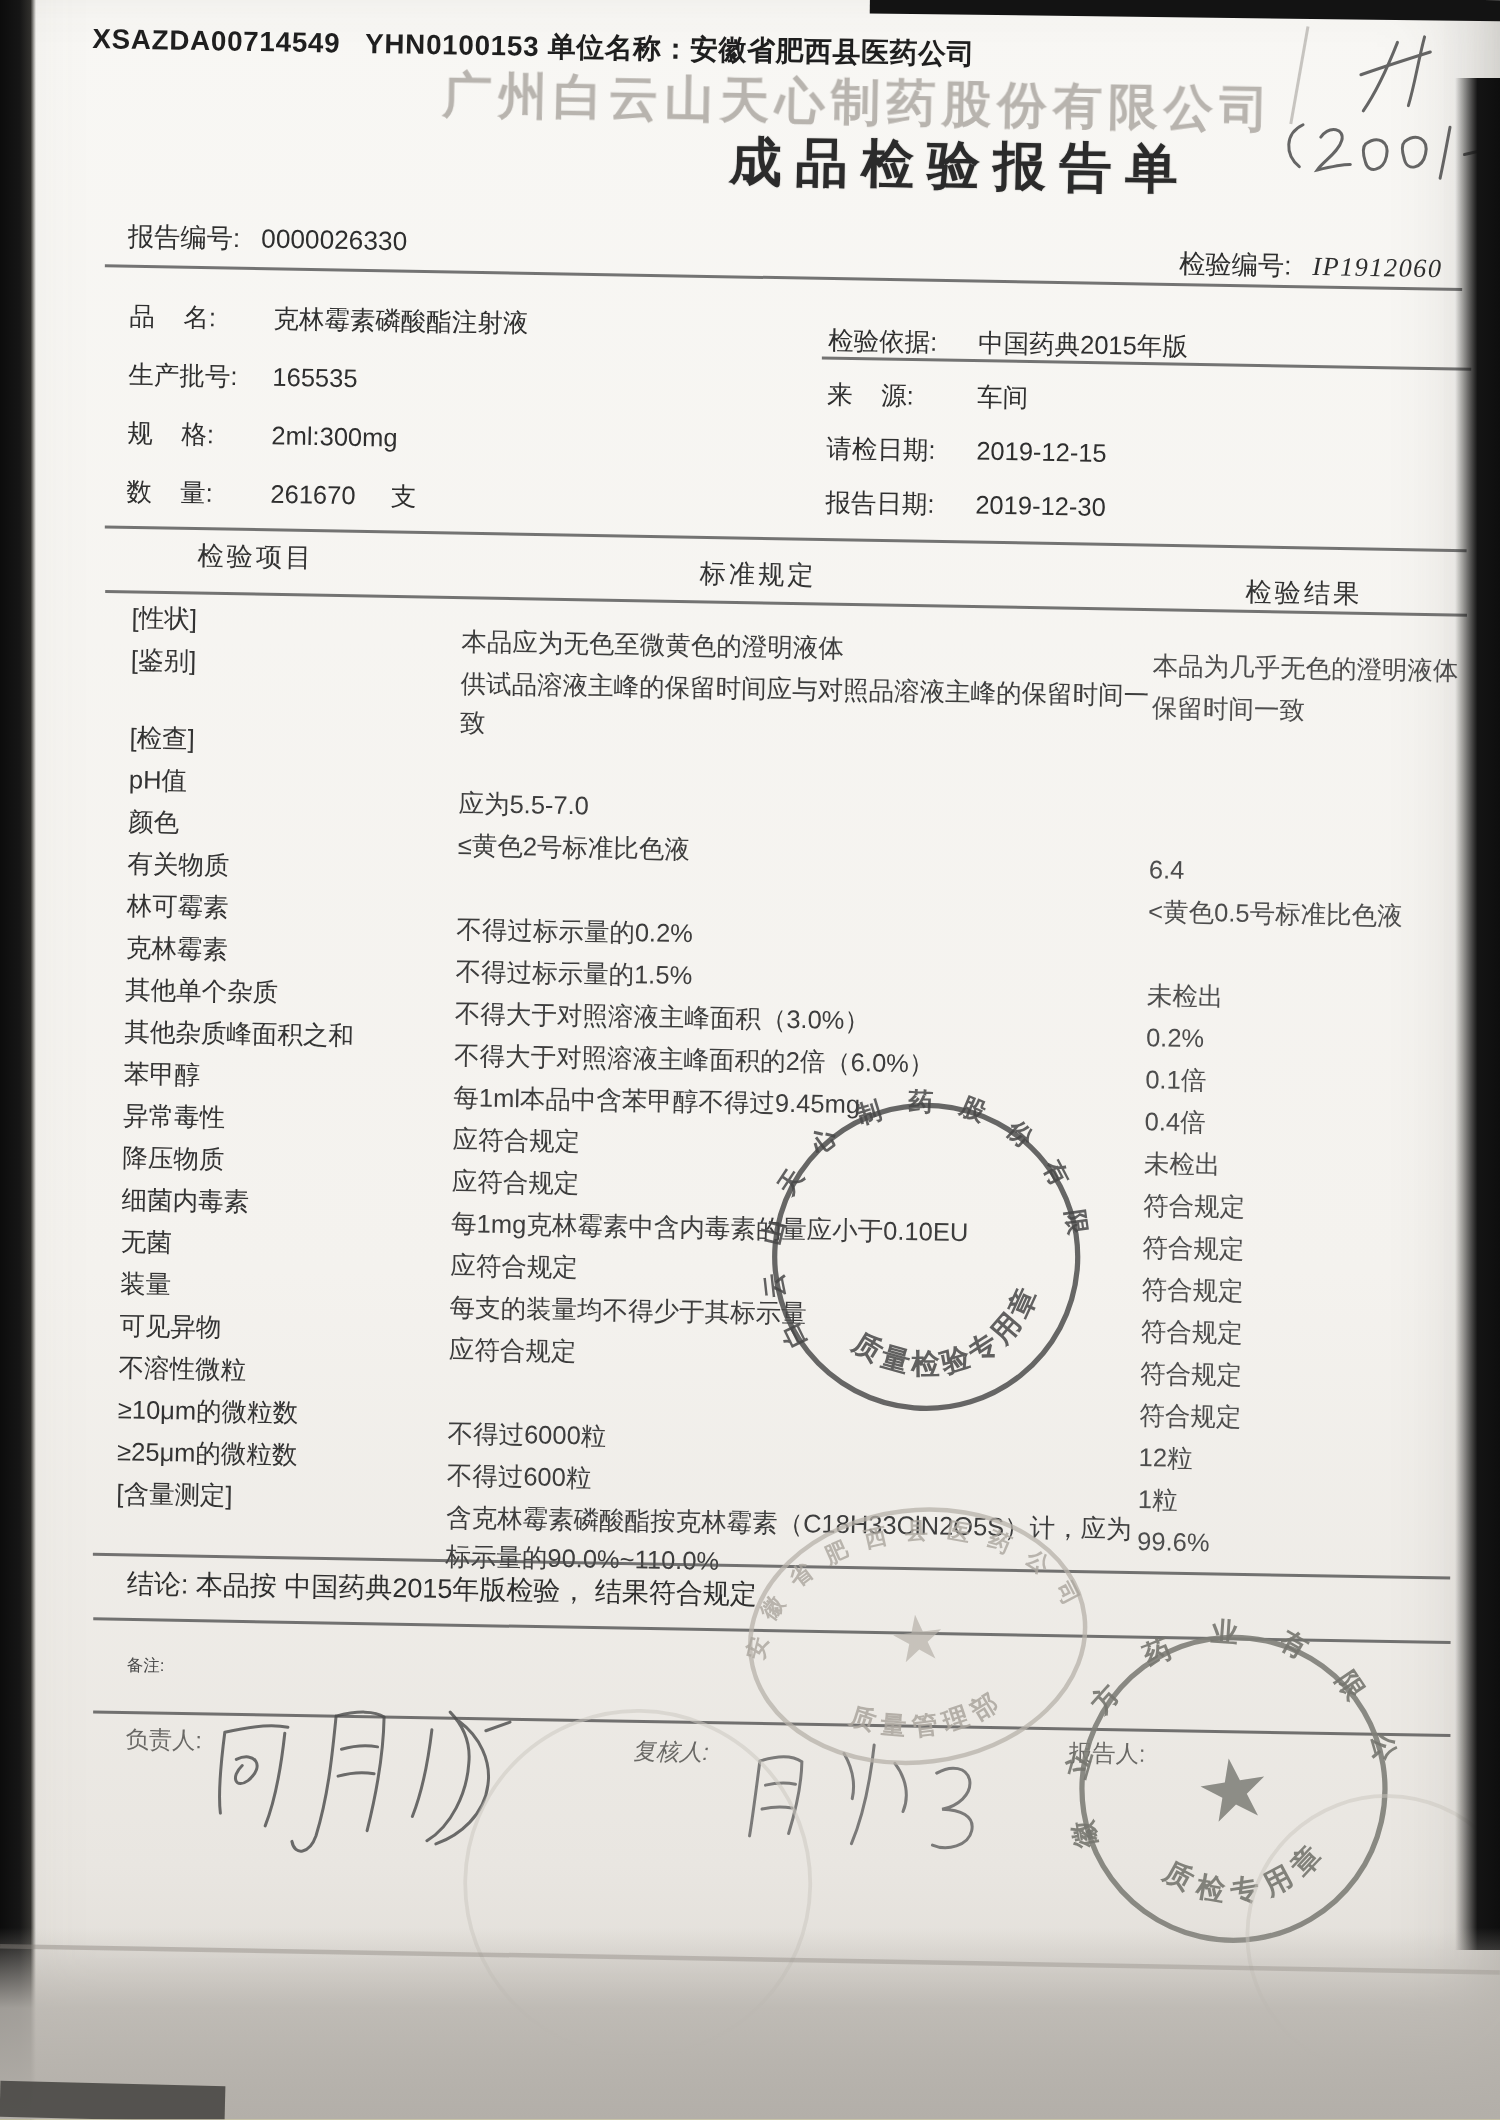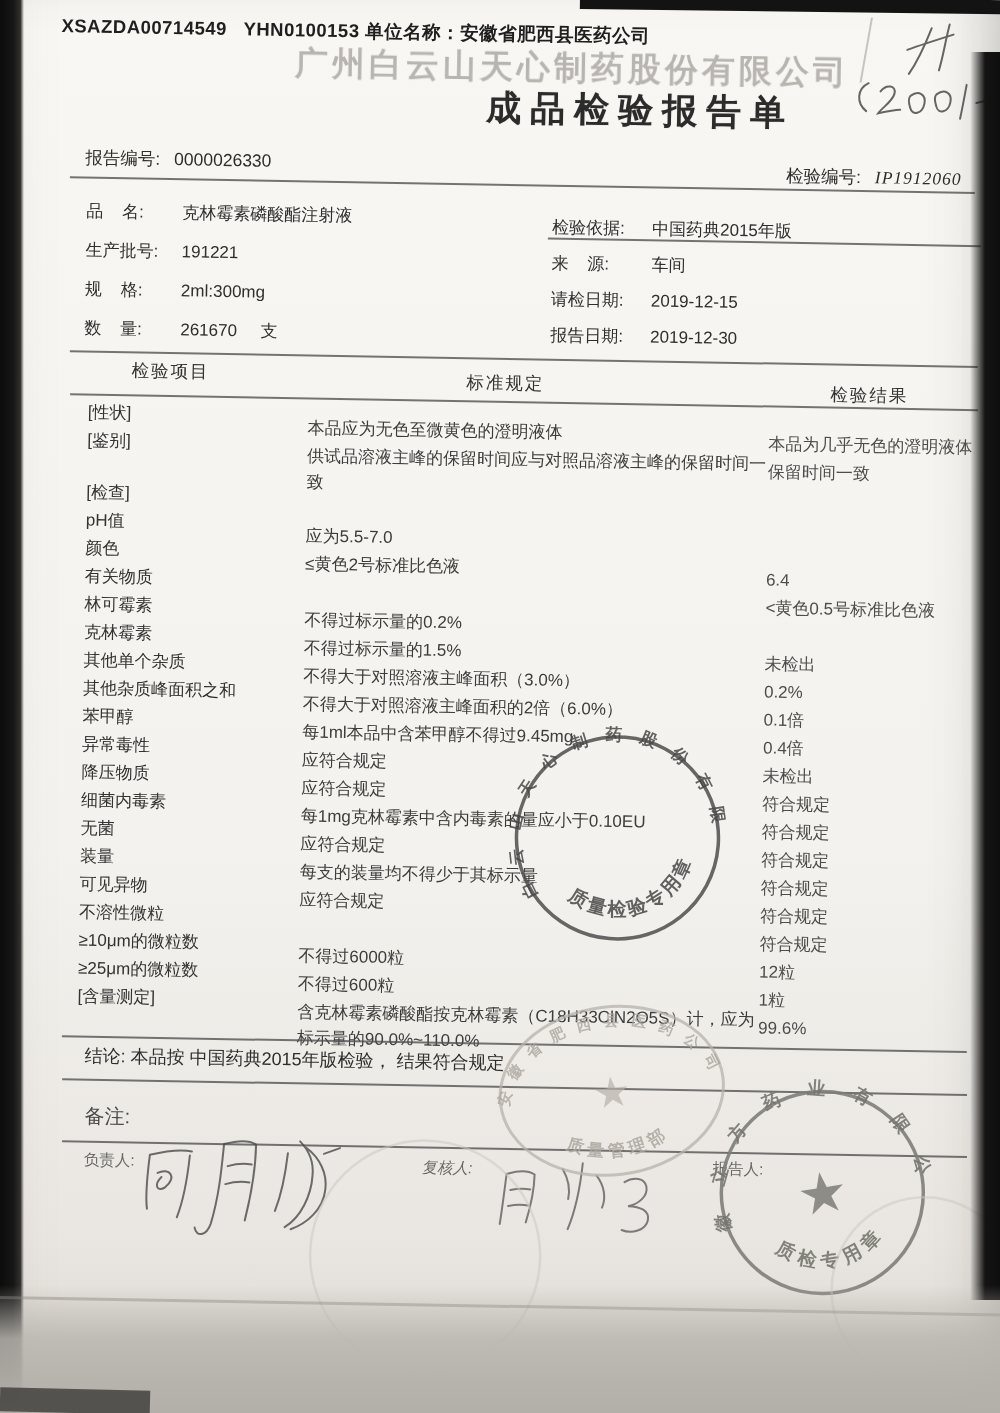--- a/index.html
+++ b/index.html
@@ -29,21 +29,21 @@
   .flabel{display:inline-block;white-space:pre;}
   .lf .flabel{width:96px;} .rf .flabel{width:100px;}
   .thead-cell{position:absolute;font-size:17.5px;color:#333;letter-spacing:2px;}
   .tbody{left:79px;top:398px;width:908px;}
   .trow{display:grid;grid-template-columns:236px 461px 211px;min-height:28px;align-items:start;
         font-size:17px;line-height:26px;}
   .c-item{padding-left:16px;color:#333;}
   .c-std{color:#3d3d3d;transform:translateY(12px);}
   .c-res{color:#4d4d4d;transform:translateY(20px);white-space:nowrap;}
   .conclusion{left:103px;top:1042px;font-size:18px;color:#2e2e2e;white-space:pre;}
-  .remark{left:104px;top:1101px;font-size:20px;color:#4a4a4a;}
+  .remark{left:104px;top:1101px;font-size:11px;color:#4a4a4a;}
   .signer{position:absolute;font-size:15.5px;color:#5c5b58;opacity:.9;white-space:pre;}
   .stamp{position:absolute;pointer-events:none;}
   .hw{position:absolute;left:850px;top:0;pointer-events:none;}
   .sig{position:absolute;pointer-events:none;}
   .crease{position:absolute;left:866px;top:2px;width:2px;height:66px;background:rgba(150,146,140,.5);transform:rotate(9deg);}
   
   .edge-left{position:absolute;left:0;top:0;width:24px;height:1413px;
              background:linear-gradient(90deg,#0c0c0c 0%,#161616 55%,#31302d 85%,rgba(49,48,45,0) 100%);}
   .edge-top{position:absolute;left:580px;top:-5px;width:430px;height:14px;background:#131313;
             transform:rotate(.7deg);transform-origin:0 0;}
@@ -87,21 +87,21 @@
     </svg>
 
     <div class="abs meta-line report-no"><span>报告编号:</span><span class="val">0000026330</span></div>
 
     <div class="rule" style="left:73px;top:175px;width:905px;"></div>
 
     <div class="abs meta-line insp-no"><span>检验编号:</span><span class="val italic-serif">IP1912060</span></div>
 
     <div class="abs fields lf">
       <div class="frow"><span class="flabel">品    名:</span><span>克林霉素磷酸酯注射液</span></div>
-      <div class="frow"><span class="flabel">生产批号:</span><span>191221</span></div>
+      <div class="frow"><span class="flabel">生产批号:</span><span>165535</span></div>
       <div class="frow"><span class="flabel">规    格:</span><span>2ml:300mg</span></div>
       <div class="frow"><span class="flabel">数    量:</span><span>261670     支</span></div>
     </div>
 
     <div class="abs fields rf">
       <div class="frow"><span class="flabel">检验依据:</span><span>中国药典2015年版</span></div>
       <div class="frow"><span class="flabel">来    源:</span><span>车间</span></div>
       <div class="frow"><span class="flabel">请检日期:</span><span>2019-12-15</span></div>
       <div class="frow"><span class="flabel">报告日期:</span><span>2019-12-30</span></div>
     </div>

